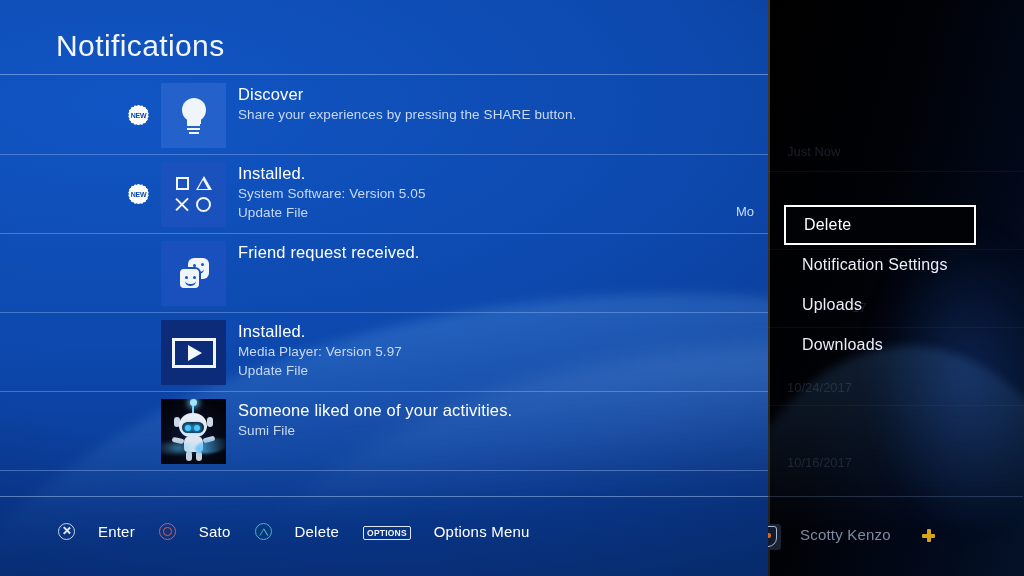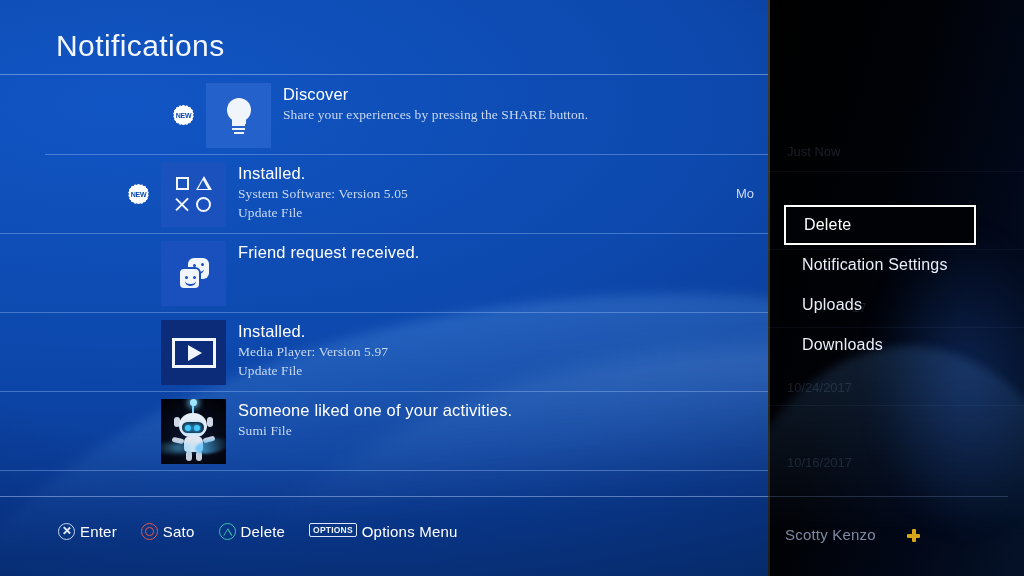--- a/index.html
+++ b/index.html
@@ -49,21 +49,21 @@
     font-size:30px; font-weight:300; color:#f2f6ff;
     letter-spacing:.4px;
   }
 
   
   .list { position:absolute; left:0; top:76px; width:768px; height:420px; }
   .notif-row {
     position:relative; height:79px; display:flex; align-items:flex-start;
     border-bottom:1px solid rgba(175,205,255,.35);
   }
-  .notif-row:first-child { border-top:none;margin-left:45px; }
+  .notif-row:first-child { border-top:none; }
 
   .new-badge {
     position:absolute; left:128px; top:50%; transform:translateY(-50%);
     width:21px; height:21px;
   }
   .new-badge .burst {
     position:absolute; inset:0; border-radius:50%;
     background:#fff;
     clip-path: polygon(
       50% 0%, 58% 7%, 68% 3%, 73% 12%, 84% 11%, 86% 21%, 96% 24%, 94% 34%,
@@ -91,28 +91,27 @@
   .tile.t-avatar   { background:#05070f; }
 
   .notif-text { position:absolute; left:238px; top:8px; right:14px; }
   .notif-title {
     font-size:16.5px; font-weight:300; color:#ffffff; line-height:1.25;
     letter-spacing:.15px;
   }
   .notif-sub {
     font-size:13.5px; font-weight:300; color:#c9d9f2; line-height:1.42;
     letter-spacing:.1px;
-    font-family:Liberation Serif, serif;
   }
 
   .notif-time {
     position:absolute; right:14px; font-size:13px; font-weight:300;
     color:#cfdcf4; white-space:nowrap;
   }
-  .time-b { top:31px; }
+  .time-b { top:49px; }
 
   
   .bulb { position:relative; width:30px; height:36px; }
   .bulb .glass {
     position:absolute; left:3px; top:0; width:24px; height:24px;
     border-radius:50%; background:#f0f4fb;
   }
   .bulb .neck {
     position:absolute; left:8px; top:21px; width:14px; height:5px; background:#f0f4fb;
   }
@@ -198,21 +197,21 @@
   .astro .glow { position:absolute; left:-6px; top:44px; width:46px; height:10px;
       background:linear-gradient(90deg, rgba(40,120,230,0), rgba(90,200,255,.5), rgba(40,120,230,0));
       filter:blur(2px); }
 
   
   .bottombar {
     position:absolute; left:0; bottom:0; width:768px; height:80px;
     border-top:1px solid rgba(190,215,255,.45);
   }
   .hints { position:absolute; left:58px; top:26px; display:flex; align-items:center; gap:24px; }
-  .hint { display:flex; align-items:flex-start; gap:5px; }
+  .hint { display:flex; align-items:flex-end; gap:23px; }
   .hint .label { font-size:15px; font-weight:300; color:#ffffff; letter-spacing:.2px; }
   .pskey { width:17px; height:17px; border-radius:50%; border:1.6px solid; position:relative; }
   .pskey.cross  { border-color:#c9d6ee; color:#c9d6ee; }
   .pskey.circle { border-color:#e0584f; }
   .pskey.tri    { border-color:#3fbfb0; }
   .pskey.cross::before, .pskey.cross::after {
     content:""; position:absolute; left:6.5px; top:2px; width:1.5px; height:9px; background:#dbe5f7;
   }
   .pskey.cross::before { transform:rotate(45deg); }
   .pskey.cross::after  { transform:rotate(-45deg); }
@@ -275,21 +274,21 @@
     height:40px; display:flex; align-items:center; padding-left:18px;
     font-size:16px; font-weight:300; color:#e9eef9; letter-spacing:.2px;
   }
   .menu-item.selected {
     border:2px solid #ffffff; background:#000205; color:#ffffff;
     box-shadow:0 0 0 1px rgba(0,0,0,.6);
   }
 
   
   .user-area {
-    position:absolute; right:16px; bottom:0; width:256px; height:80px;
+    position:absolute; right:1px; bottom:0; width:256px; height:80px;
     border-top:1px solid rgba(150,180,230,.22);
     display:flex; align-items:center;
   }
   .user-avatar {
     position:absolute; left:-12px; top:27px; width:26px; height:26px;
     background:#1a2236; border-radius:3px; overflow:hidden;
   }
   .user-avatar .shield {
     position:absolute; left:3px; top:2px; width:19px; height:21px;
     background:#121a2c; border:1.6px solid #aab6cc;

